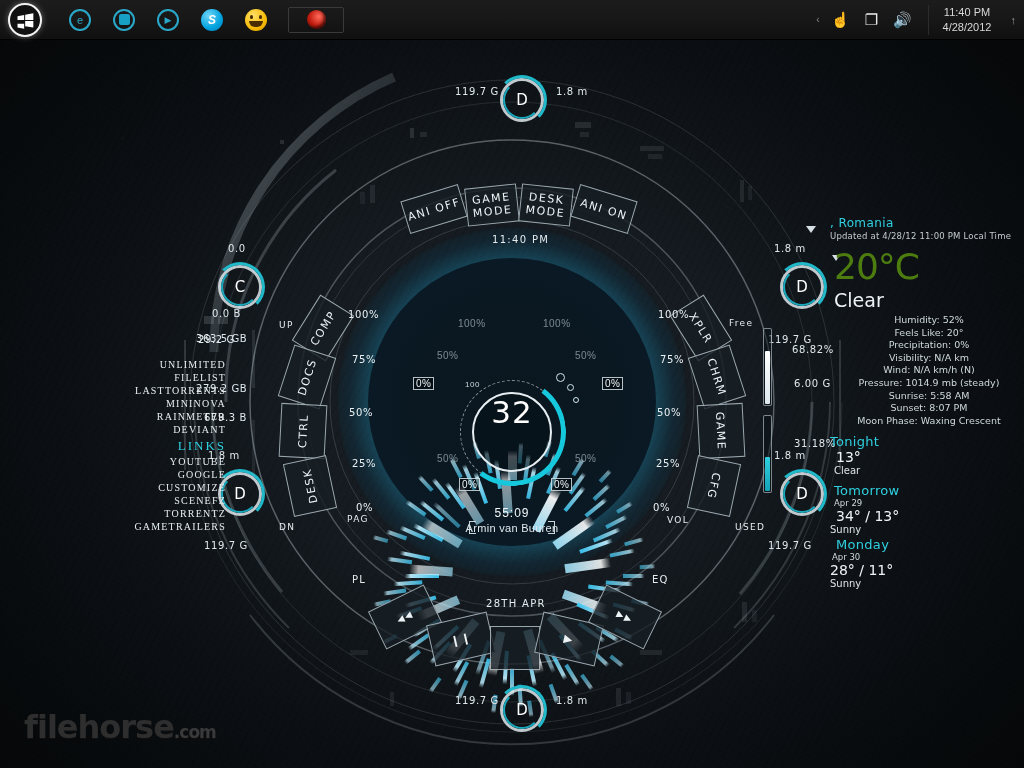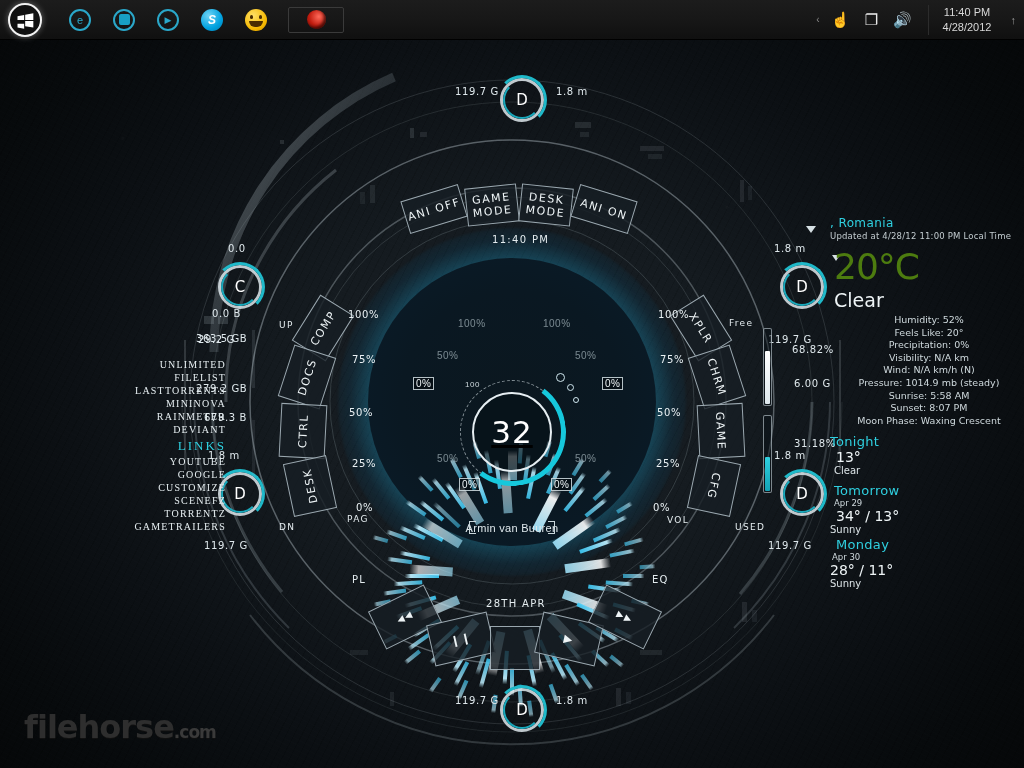--- a/index.html
+++ b/index.html
@@ -79,23 +79,22 @@
     transform-origin:2px 174px;
     background:linear-gradient(180deg,rgba(255,255,255,0) 0%,rgba(255,255,255,0) 66%,#bfefff 72%,#39c8f5 100%);
     opacity:.95;
   }
   .tick.big{width:9px;margin-left:-4.5px;transform-origin:4.5px 174px;
     background:linear-gradient(180deg,rgba(255,255,255,0) 0%,rgba(255,255,255,0) 62%,#ffffff 70%,#9fe6ff 100%);}
 
   
   #gauge{
     position:absolute;left:472px;top:352px;width:80px;height:80px;border-radius:50%;
-    border:2px solid #e6eef2;display:flex;align-items:center;justify-content:center;
+    border:2px solid #e6eef2;display:flex;justify-content:center;
     background:rgba(6,16,22,.55);
-    text-decoration:underline;
   }
   #gaugeNum{font-size:31px;color:#fff;letter-spacing:1px;font-family:"DejaVu Sans", sans-serif;}
   #gaugeOuter{
     position:absolute;left:460px;top:340px;width:104px;height:104px;border-radius:50%;
     border:1px dashed rgba(230,240,245,.55);
   }
   #gaugeArc{
     position:absolute;left:458px;top:338px;width:108px;height:108px;border-radius:50%;
     border:5px solid transparent;border-right-color:#16c8dc;border-bottom-color:#16c8dc;
     transform:rotate(-8deg);
@@ -354,20 +353,21 @@
   <div id="gaugeOuter"></div>
   <div id="gaugeArc"></div>
   <div id="gauge">
     <span id="gaugeNum">32</span>
   </div>
   <div id="g100">100</div>
   <div class="bubble" style="left:556px;top:333px;width:9px;height:9px;"></div>
   <div class="bubble" style="left:567px;top:344px;width:7px;height:7px;"></div>
   <div class="bubble" style="left:573px;top:357px;width:6px;height:6px;"></div>
 
+  <div id="trackTime">55:09</div>
   <div id="trackName">Armin van Buuren</div>
   <div class="brk l"></div>
   <div class="brk r"></div>
 
   <div class="pcti" style="left:458px;top:278px;">100%</div>
   <div class="pcti" style="left:437px;top:310px;">50%</div>
   <div class="pct0" style="left:413px;top:337px;">0%</div>
   <div class="pcti" style="left:543px;top:278px;">100%</div>
   <div class="pcti" style="left:575px;top:310px;">50%</div>
   <div class="pct0" style="left:602px;top:337px;">0%</div>

